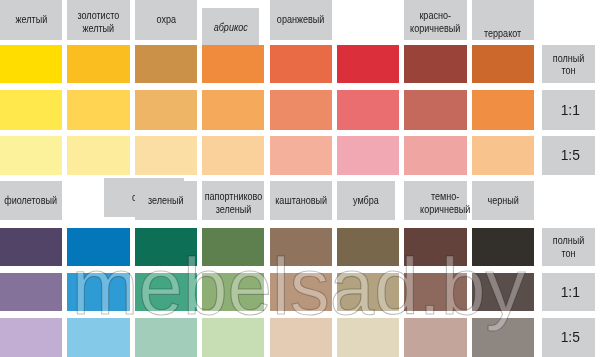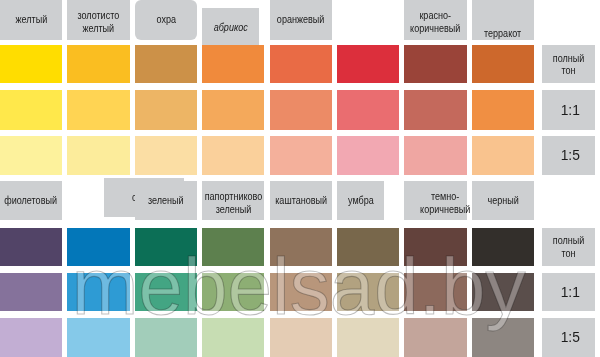--- a/index.html
+++ b/index.html
@@ -26,21 +26,21 @@
 <div id="chart">
   <svg id="wm" viewBox="0 0 600 357" width="600" height="357">
     <text id="wmtext" font-family="Liberation Sans, sans-serif" x="71.8" y="313.5" font-size="80" fill="#ffffff" fill-opacity="0.31" stroke="#000000" stroke-opacity="0.26" stroke-width="1.1">mebelsad.by</text>
   </svg>
 <div class="cell hdr" style="left: 0px; top: 0px; width: 62.2px; height: 39.5px;">
       <span>желтый</span>
     </div>
     <div class="cell hdr multi" style="left: 67.4px; top: 0px; width: 62.2px; height: 39.5px;">
       <span>золотисто<br>желтый</span>
     </div>
-    <div class="cell hdr" style="left: 134.8px; top: 0px; width: 62.2px; height: 39.5px; border-radius: 6px;">
+    <div class="cell hdr" style="left: 134.8px; top: 0px; width: 62.2px; height: 39.5px;">
       <span>охра</span>
     </div>
     <div class="cell hdr" style="left: 202.2px; top: 8px; width: 57px; height: 39.5px; font-style: italic;">
       <span>абрикос</span>
     </div>
     <div class="cell hdr" style="left: 269.6px; top: 0px; width: 62.2px; height: 39.5px;">
       <span>оранжевый</span>
     </div>
     <div class="cell hdr multi" style="left: 404.4px; top: 0px; width: 62.2px; height: 39.5px;">
       <span>красно-<br>коричневый</span>
@@ -89,21 +89,21 @@
     </div>
     <div class="cell hdr" style="left: 134.8px; top: 181.4px; width: 62.2px; height: 38.7px;">
       <span>зеленый</span>
     </div>
     <div class="cell hdr multi" style="left: 202.2px; top: 181.4px; width: 62.2px; height: 38.7px;">
       <span>папортниково<br>зеленый</span>
     </div>
     <div class="cell hdr" style="left: 269.6px; top: 181.4px; width: 62.2px; height: 38.7px;">
       <span>каштановый</span>
     </div>
-    <div class="cell hdr" style="left: 337px; top: 181.4px; width: 47px; height: 38.7px;">
+    <div class="cell hdr" style="left: 337px; top: 181.4px; width: 58px; height: 38.7px;">
       <span>умбра</span>
     </div>
     <div class="cell hdr multi" style="left: 404.4px; top: 181.4px; width: 62.2px; height: 38.7px; padding-left: 20px;">
       <span>темно-<br>коричневый</span>
     </div>
     <div class="cell hdr" style="left: 471.8px; top: 181.4px; width: 62.2px; height: 38.7px; text-align: center;">
       <span>черный</span>
     </div>
     <div class="cell swatch" style="left: 0px; top: 227.8px; width: 62.2px; height: 37.8px; background: rgb(82, 68, 103);"></div>
     <div class="cell swatch" style="left: 67.4px; top: 227.8px; width: 62.2px; height: 37.8px; background: rgb(3, 119, 185);"></div>

